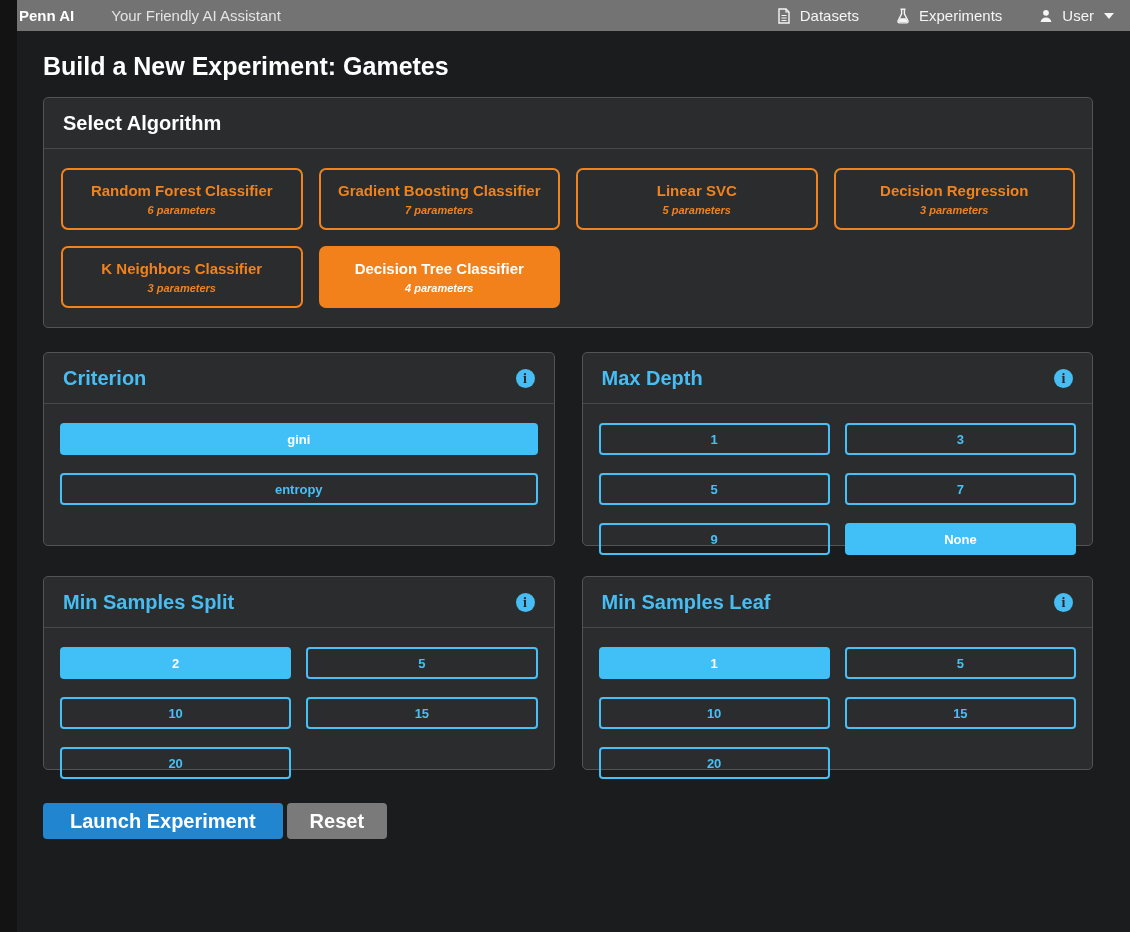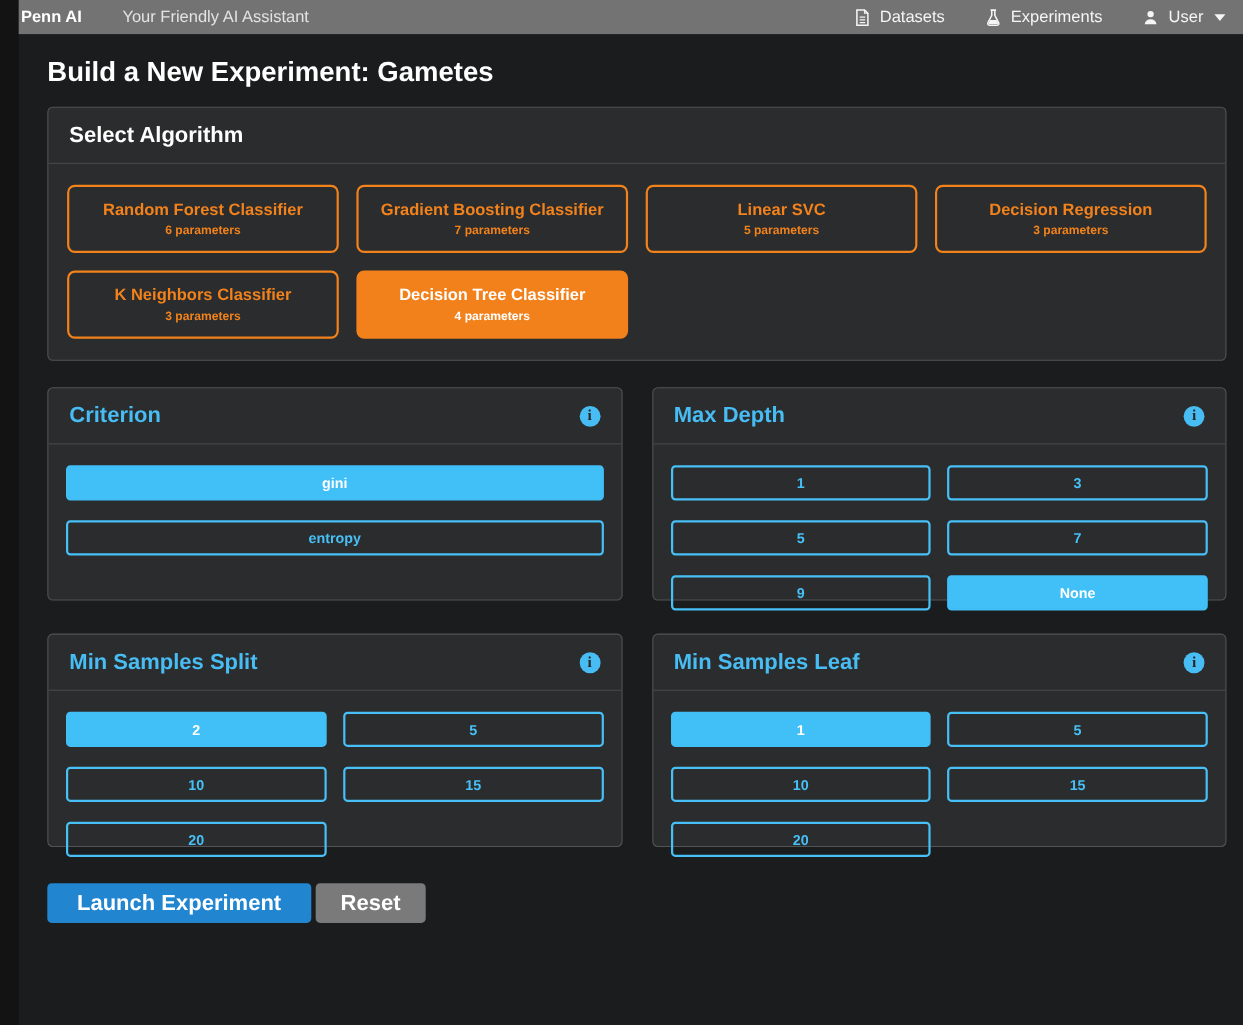--- a/index.html
+++ b/index.html
@@ -10,35 +10,35 @@
   
   .navbar { height:31px; background:#737373; display:flex; align-items:center; padding:0 16px 0 2px; }
   .brand { color:#ffffff; font-weight:bold; font-size:15px; cursor:pointer; }
   .tagline { color:#e3e3e3; font-size:15px; margin-left:37px; }
   .nav-right { margin-left:auto; display:flex; align-items:center; gap:36px; }
   .nav-item { display:flex; align-items:center; gap:8px; color:#f5f5f5; font-size:15px; cursor:pointer; }
   .nav-icon { width:16px; height:16px; display:inline-flex; }
   .caret { width:0; height:0; border-left:5px solid transparent; border-right:5px solid transparent; border-top:6px solid #f5f5f5; margin-left:2px; }
 
   
-  .content { padding:21px 15px 0 26px; }
+  .content { padding:21px 37px 0 26px; }
   .page-title { color:#ffffff; font-size:25px; font-weight:bold; margin-bottom:16px; }
 
   .panel { background:#2b2c2d; border:1px solid #525354; border-radius:5px; }
   .panel-header { padding:14px 19px 13px 19px; font-size:20px; font-weight:bold; display:flex; justify-content:space-between; align-items:center; border-bottom:1px solid #47494a; }
   .algo-title { color:#ffffff; }
   .param-title { color:#47bdf3; }
 
   .info-icon { width:19px; height:19px; border-radius:50%; background:#47bdf3; color:#28292a; font-size:14px; font-weight:bold; font-family:"Liberation Serif", serif; display:flex; align-items:center; justify-content:center; cursor:pointer; }
 
   .algo-panel { margin-bottom:24px; }
   .algo-body { padding:19px 17px; display:grid; grid-template-columns:repeat(4,1fr); gap:16px; }
   .algo-btn { background:transparent; border:2px solid #f2821c; border-radius:7px; height:62px; color:#f2821c; display:flex; flex-direction:column; align-items:center; justify-content:center; gap:5px; cursor:pointer; font-family:inherit; }
   .algo-btn .algo-name { font-size:15px; font-weight:bold; }
-  .algo-btn .algo-params { font-size:11px; font-weight:bold; }
+  .algo-btn .algo-params { font-size:11px; font-weight:bold;font-style:italic; }
   .algo-btn.selected { background:#f2811c; border-color:#f2811c; color:#ffffff; }
 
   .param-row { display:grid; grid-template-columns:1fr 1fr; gap:27px; margin-bottom:30px; }
   .param-panel { height:194px; }
   .param-body { padding:19px 16px; display:grid; gap:18px 15px; align-content:start; }
   .cols-1 { grid-template-columns:1fr; }
   .cols-2 { grid-template-columns:1fr 1fr; }
   .param-btn { height:32px; background:transparent; border:2px solid #47c0f7; border-radius:4px; color:#47c0f7; font-size:13px; font-weight:bold; cursor:pointer; font-family:inherit; }
   .param-btn.selected { background:#41bff7; border-color:#41bff7; color:#ffffff; }
 

